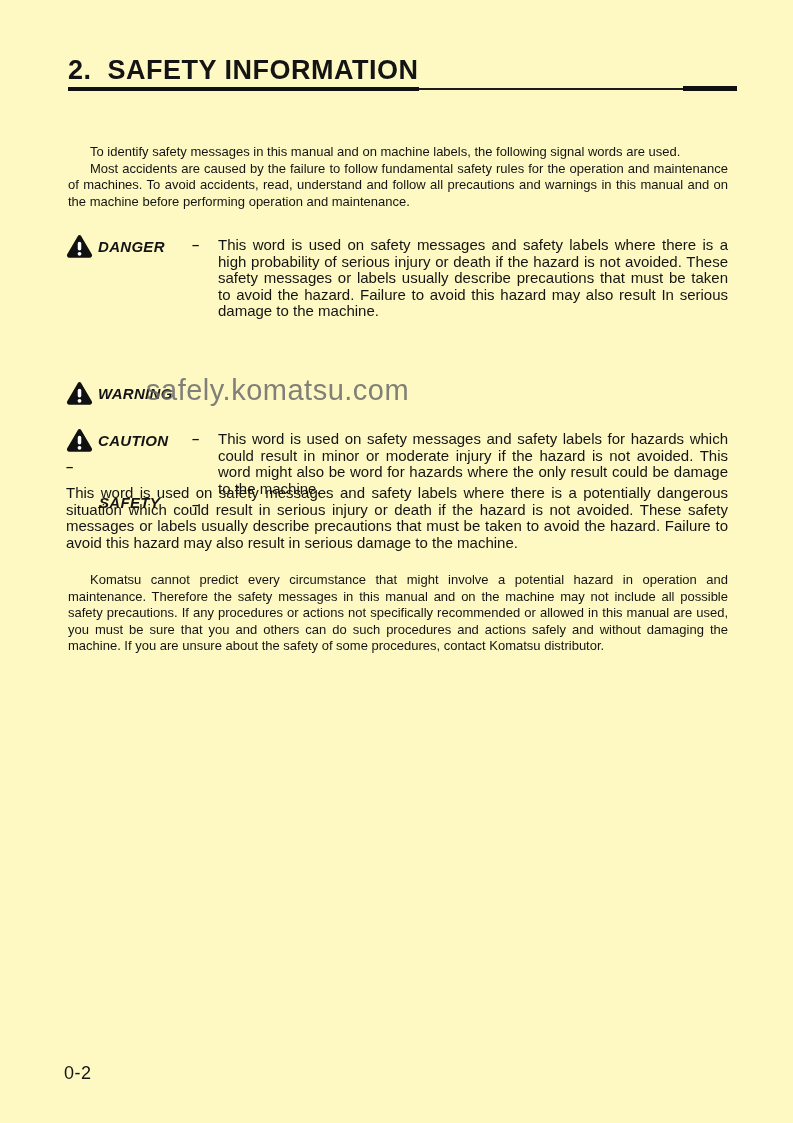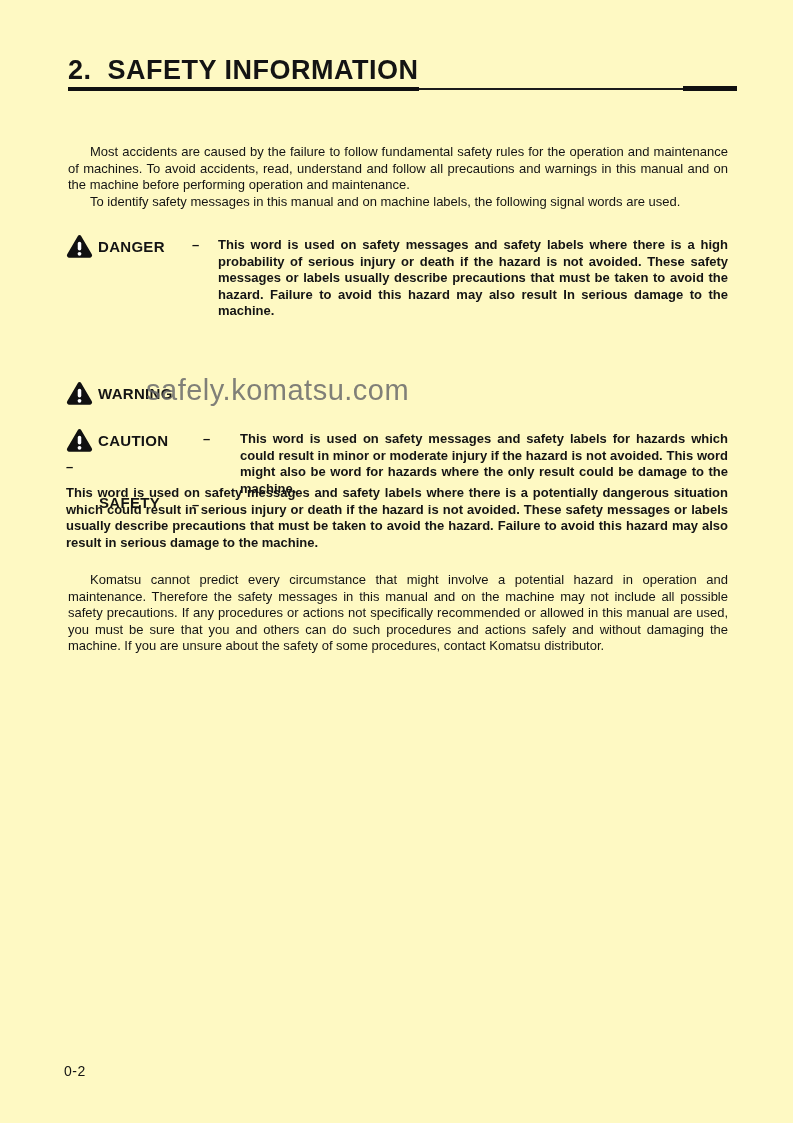--- a/index.html
+++ b/index.html
@@ -61,51 +61,52 @@
   
   .signal-row {
     position: absolute;
     left: 66px;
     width: 662px;
     display: flex;
     align-items: flex-start;
   }
   .row-danger  { top: 234px; }
   .row-warning { top: 330px; flex-direction: column; }
-  .row-caution { top: 428px; gap: 11px; }
+  .row-caution { top: 428px; }
   .row-notice  { top: 494px; }
 
   .signal-head {
     width: 126px;
     flex: 0 0 126px;
     display: flex;
     align-items: center;
     gap: 5px;
+    font-style: italic;
   }
   .warn-icon { width: 27px; height: 25px; flex: 0 0 27px; display: inline-block; }
   .warn-icon svg { width: 27px; height: 25px; display: block; }
   .signal-name {
     font-size: 15px;
     font-weight: 700;
     letter-spacing: 0.3px;
     white-space: nowrap;
   }
   .row-notice .signal-name { margin-left: 33px; }
 
   .signal-dash {
     flex: 0 0 26px;
     width: 26px;
     font-size: 13px;
     font-weight: 700;
     padding-top: 3px;
   }
   .signal-text {
     flex: 1;
-    font-size: 13px;
-    font-weight: 700;
+    font-size: 15px;
+    font-weight: 400;
     line-height: 16.6px;
     text-align: justify;
     padding-top: 3px;
   }
 
   
   .watermark {
     position: absolute;
     top: 374px;
     left: 146px;
@@ -116,38 +117,38 @@
     z-index: 5;
     pointer-events: none;
     white-space: nowrap;
   }
 
   
   .footer-page-number {
     position: absolute;
     top: 1063px;
     left: 64px;
-    font-size: 14px;
+    font-size: 18px;
     letter-spacing: 0.5px;
   }
 </style>
 </head>
 <body>
 
 <div class="page">
 
   <div class="title-row">
     <h1 class="page-title">2.  SAFETY INFORMATION</h1>
     <div class="rule-mid"></div>
     <div class="rule-cap"></div>
   </div>
 
   <div class="para intro">
+    <p>To identify safety messages in this manual and on machine labels, the following signal words are used.</p>
     <p>Most accidents are caused by the failure to follow fundamental safety rules for the operation and maintenance of machines. To avoid accidents, read, understand and follow all precautions and warnings in this manual and on the machine before performing operation and maintenance.</p>
-    <p>To identify safety messages in this manual and on machine labels, the following signal words are used.</p>
   </div>
 
   <div class="signal-row row-danger">
     <div class="signal-head">
       <span class="warn-icon">
         <svg viewBox="0 0 100 92" xmlns="http://www.w3.org/2000/svg">
           <path d="M44 7 L5 74 a9 9 0 0 0 8 14 h74 a9 9 0 0 0 8 -14 L56 7 a7 7 0 0 0 -12 0 Z" fill="#111"></path>
           <rect x="43.5" y="28" width="13" height="33" rx="6.5" fill="#fff"></rect>
           <circle cx="50" cy="73" r="7" fill="#fff"></circle>
         </svg>

